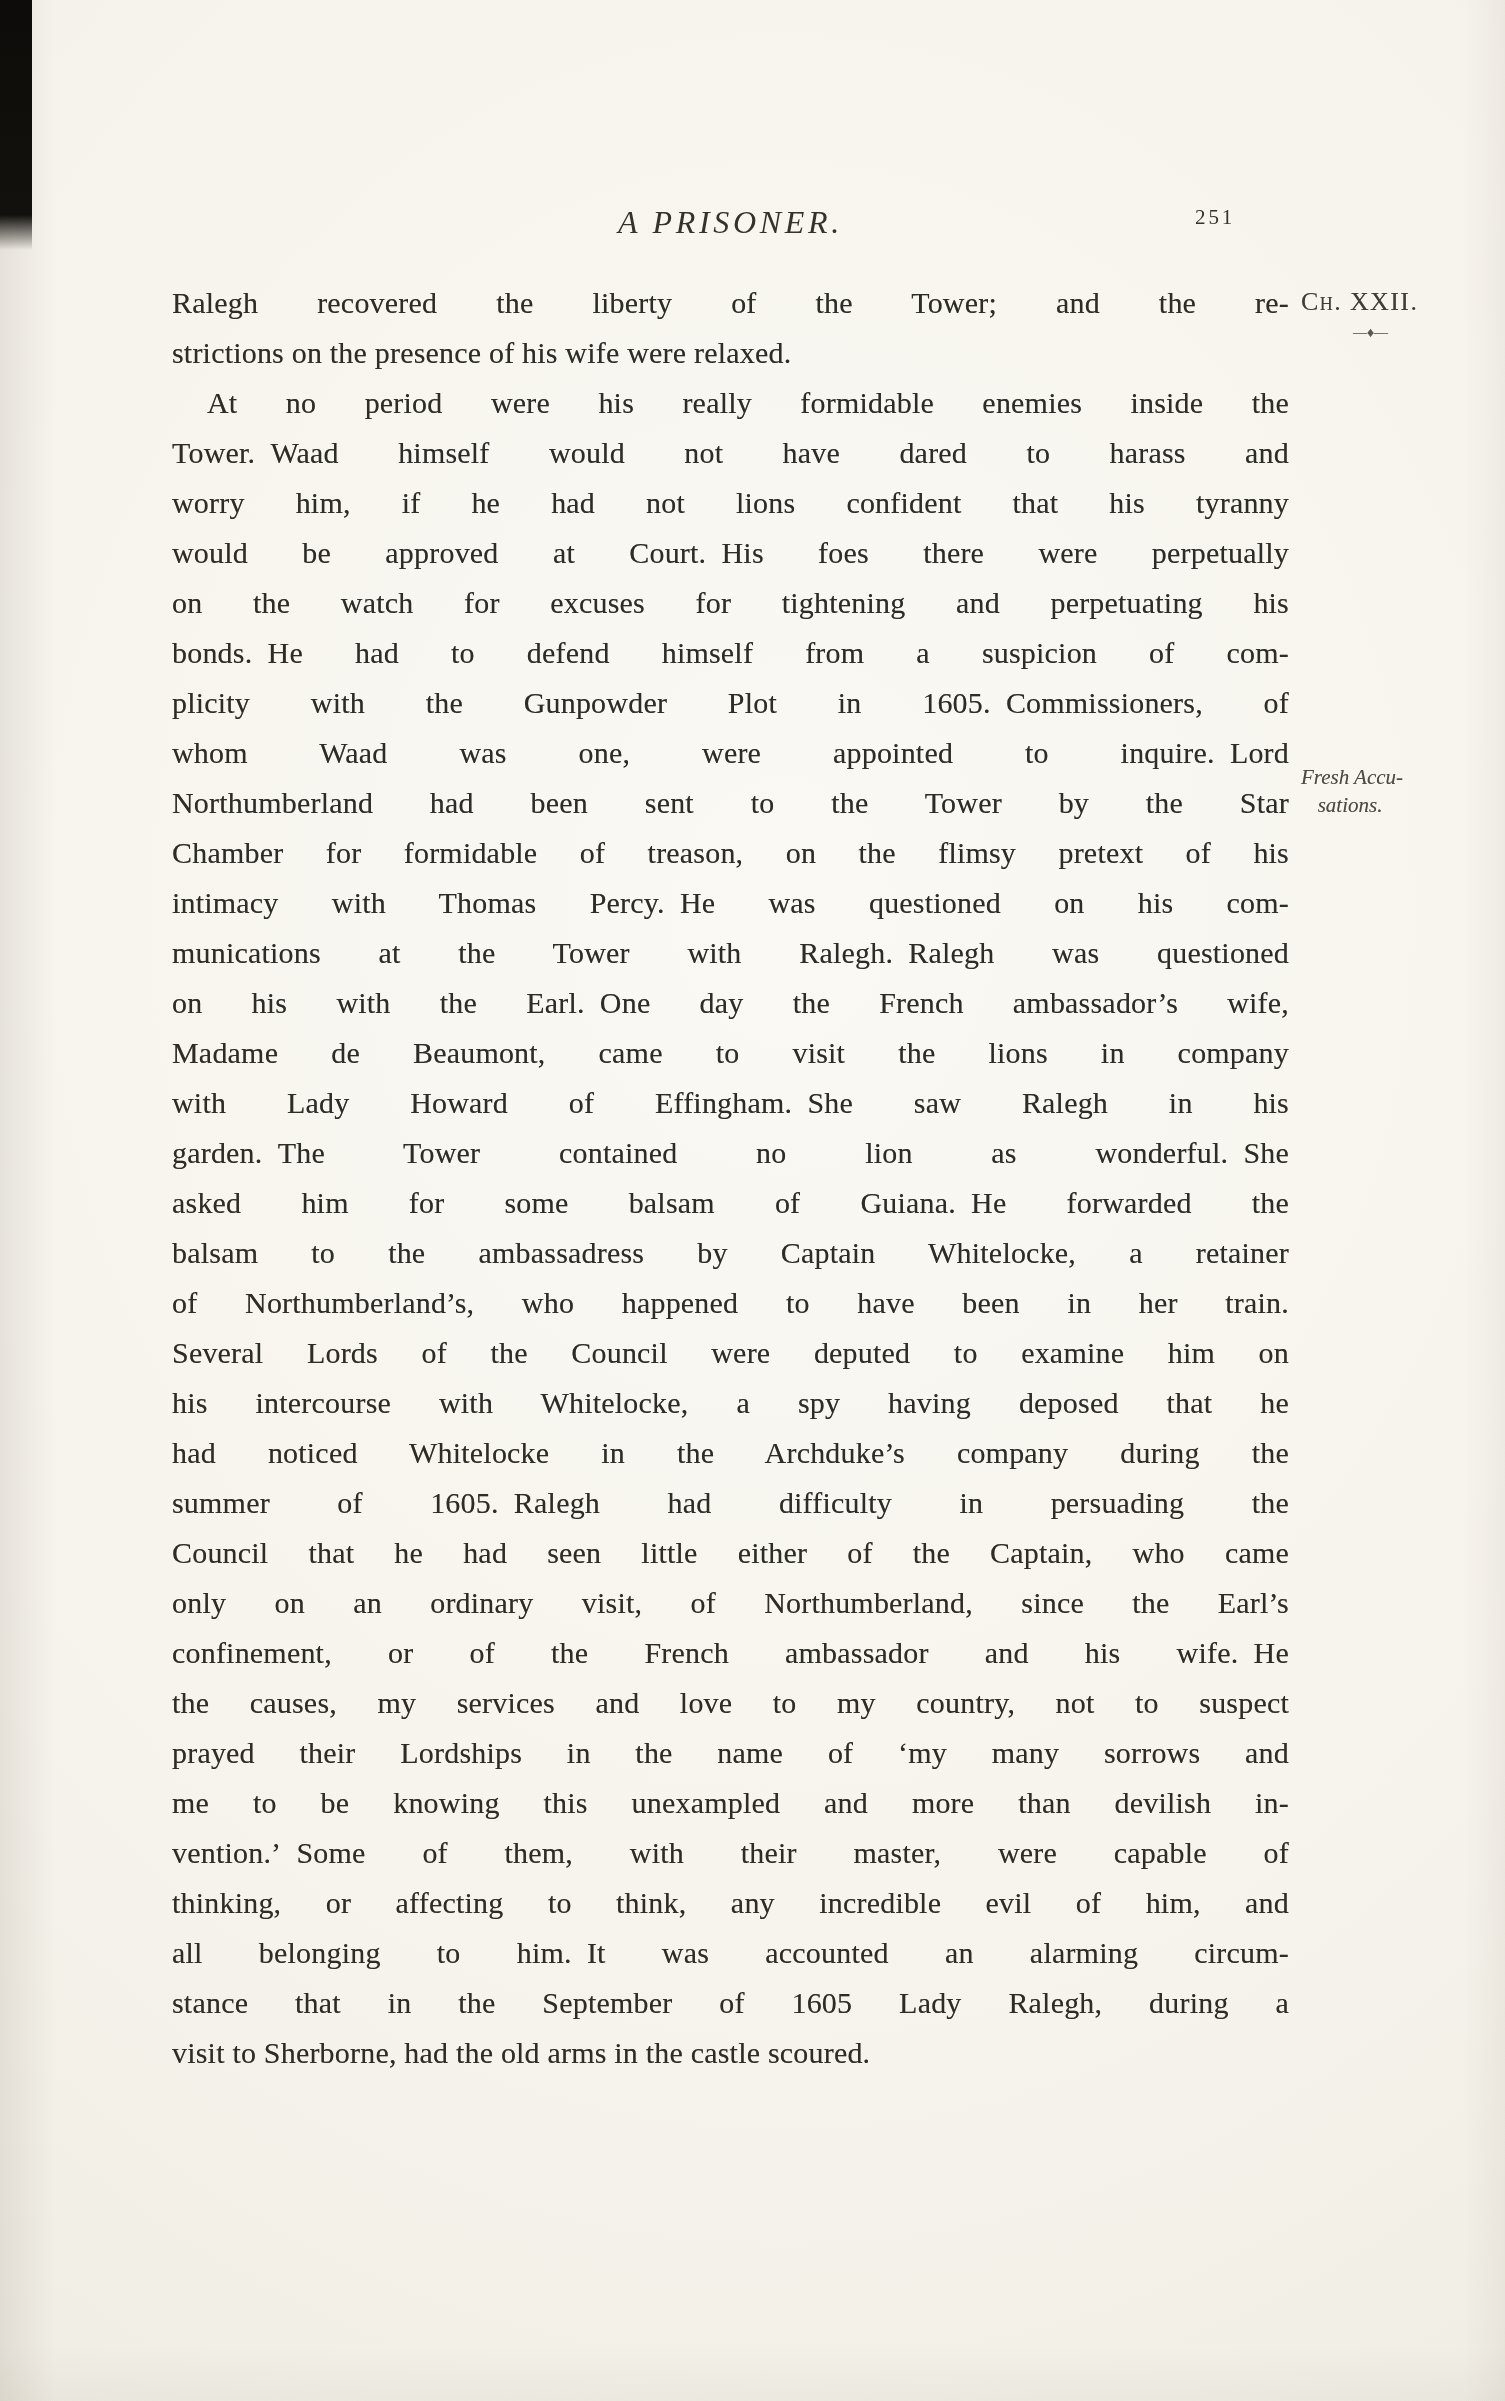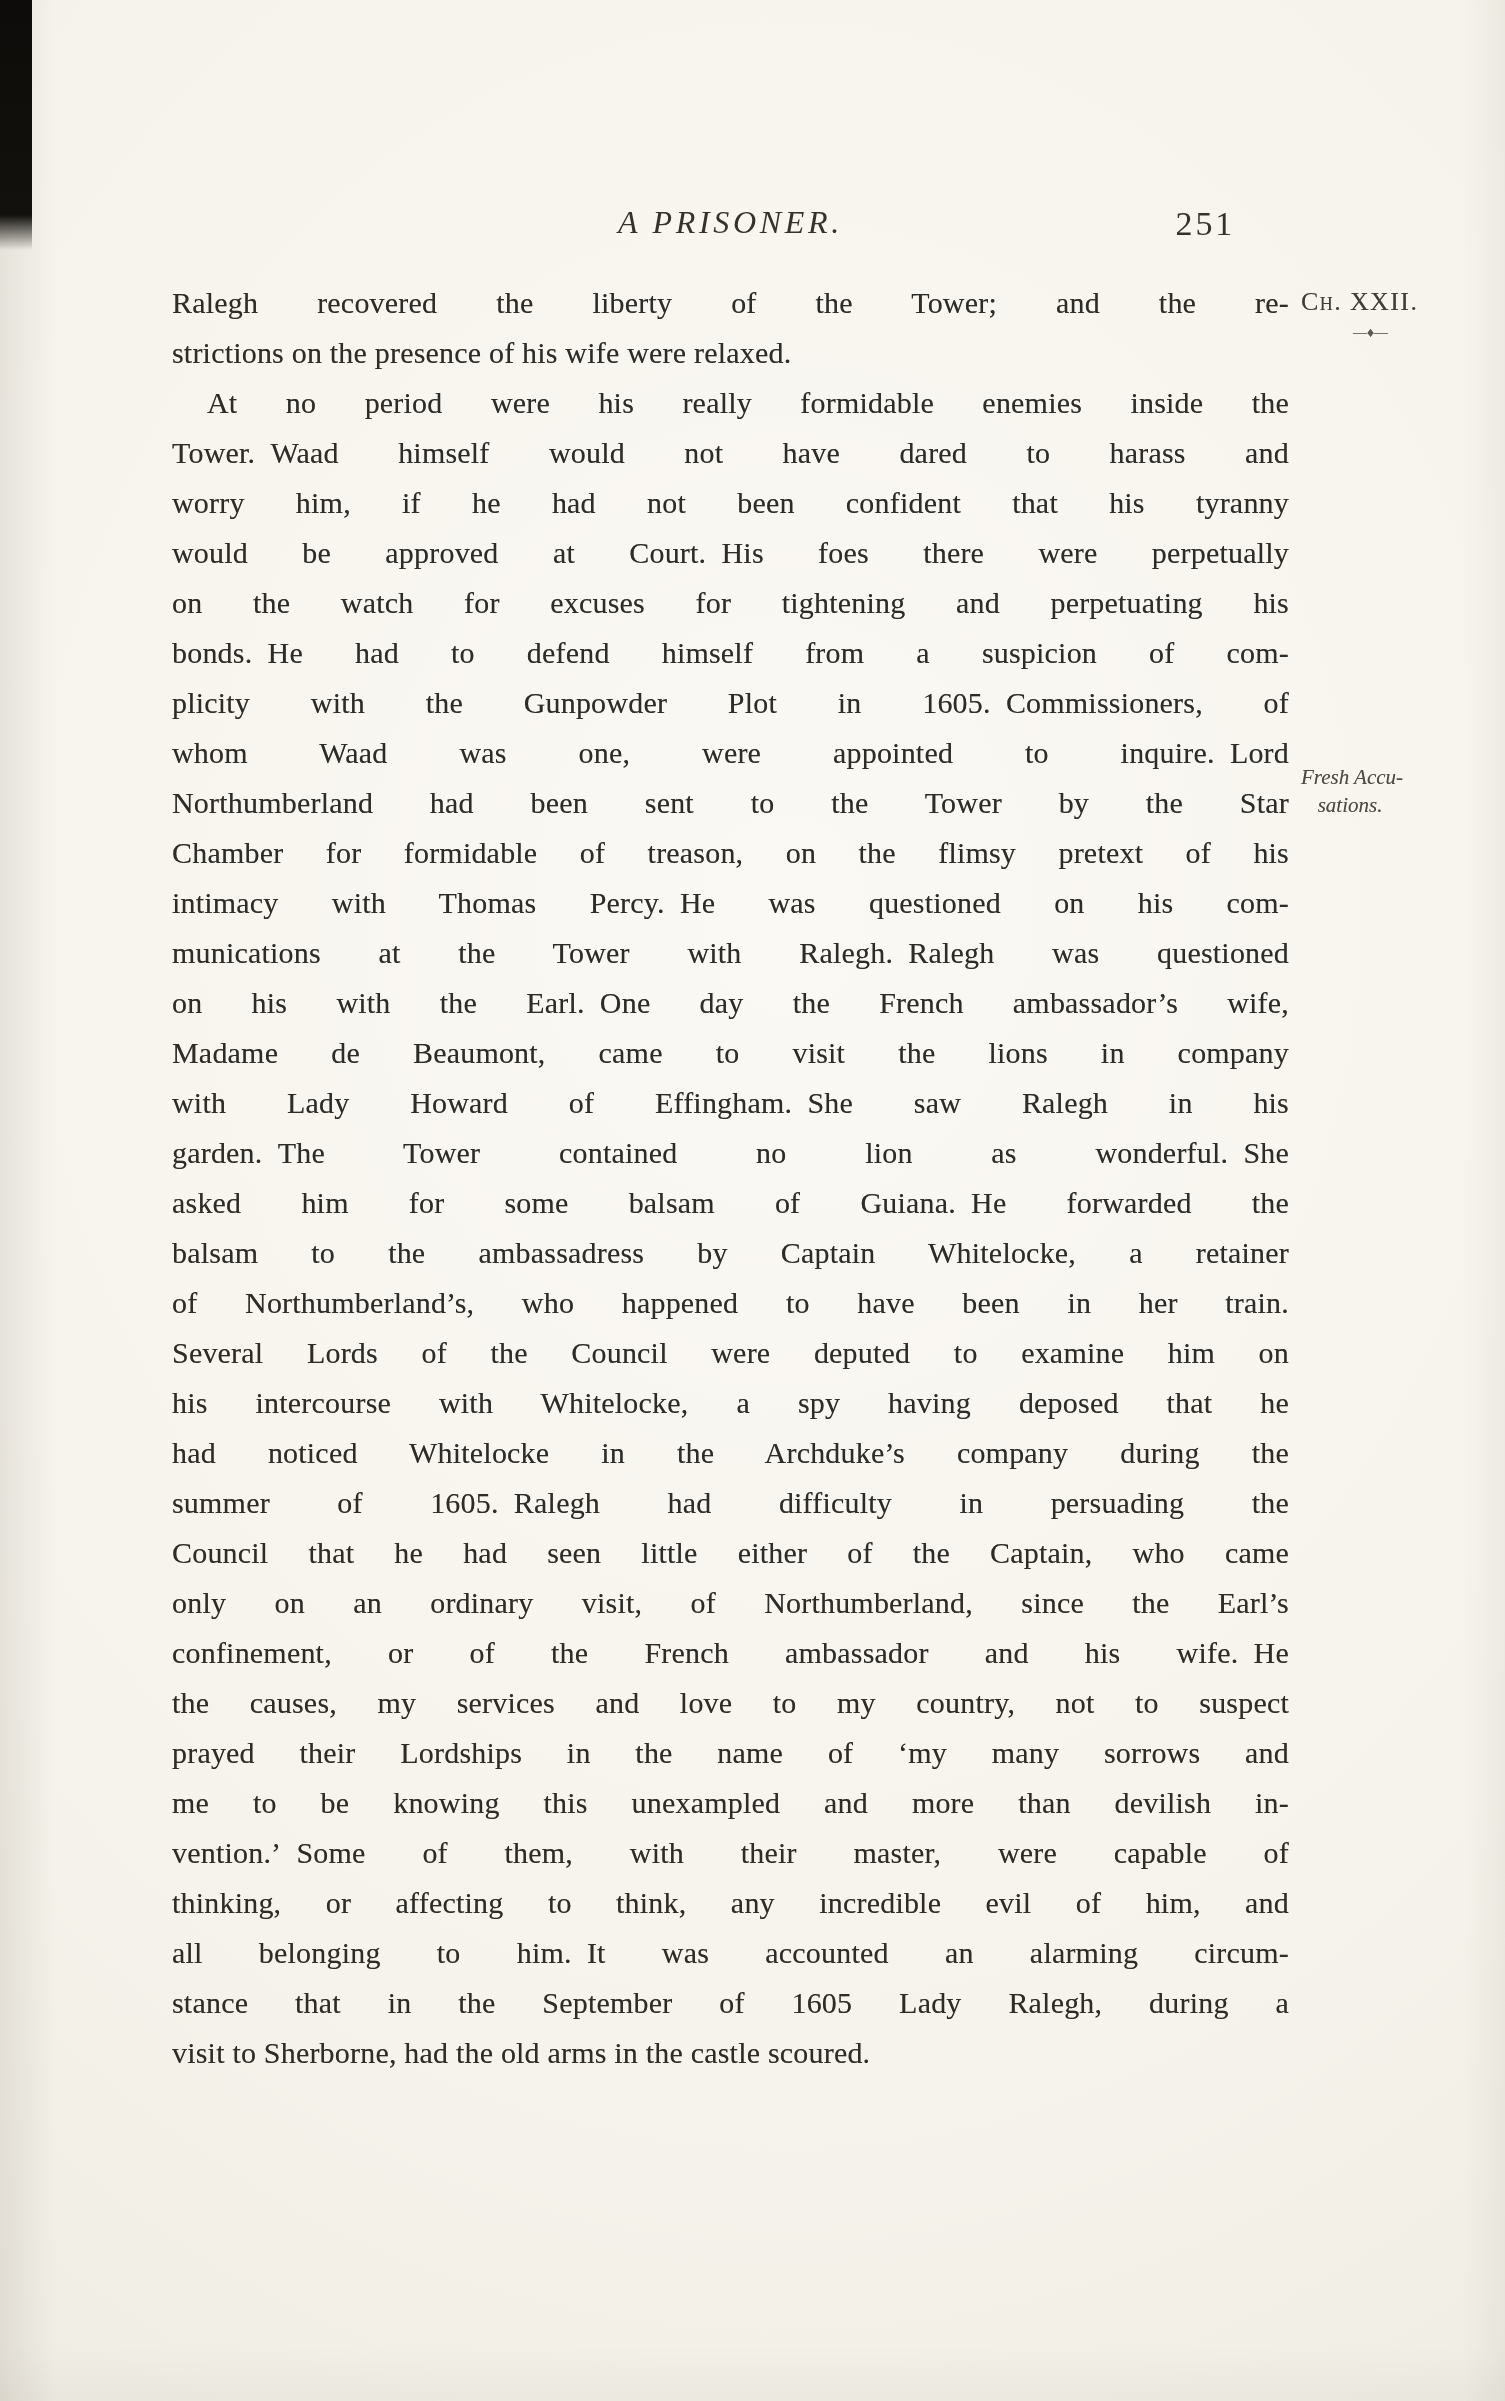--- a/index.html
+++ b/index.html
@@ -39,21 +39,21 @@
   .running-title {
     text-align: center;
     font-style: italic;
     font-size: 32px;
     letter-spacing: 3.7px;
     color: #34322c;
   }
   .page-number {
     position: absolute;
     right: 54px; top: 0.9px;
-    font-size: 34px;
+    font-size: 21px;
     letter-spacing: 2.8px;
     color: #34322c;
   }
   .body-text {
     position: absolute;
     left: 172px; top: 278px;
     width: 1117px;
     font-size: 30px;
     line-height: 50px;
     letter-spacing: 0.2px;
@@ -107,21 +107,21 @@
     <div class="running-title">A PRISONER.</div>
     <div class="page-number">251</div>
   </div>
 
   <div class="body-text">
     <div class="line">Ralegh recovered the liberty of the Tower; and the re-</div>
     <div class="line last">strictions on the presence of his wife were relaxed.</div>
 
     <div class="line indent">At no period were his really formidable enemies inside the</div>
     <div class="line">Tower. Waad himself would not have dared to harass and</div>
-    <div class="line">worry him, if he had not been confident that his tyranny</div>
+    <div class="line">worry him, if he had not lions confident that his tyranny</div>
     <div class="line">would be approved at Court. His foes there were perpetually</div>
     <div class="line">on the watch for excuses for tightening and perpetuating his</div>
     <div class="line">bonds. He had to defend himself from a suspicion of com-</div>
     <div class="line">plicity with the Gunpowder Plot in 1605. Commissioners, of</div>
     <div class="line">whom Waad was one, were appointed to inquire. Lord</div>
     <div class="line">Northumberland had been sent to the Tower by the Star</div>
     <div class="line">Chamber for formidable of treason, on the flimsy pretext of his</div>
     <div class="line">intimacy with Thomas Percy. He was questioned on his com-</div>
     <div class="line">munications at the Tower with Ralegh. Ralegh was questioned</div>
     <div class="line">on his with the Earl. One day the French ambassador’s wife,</div>

